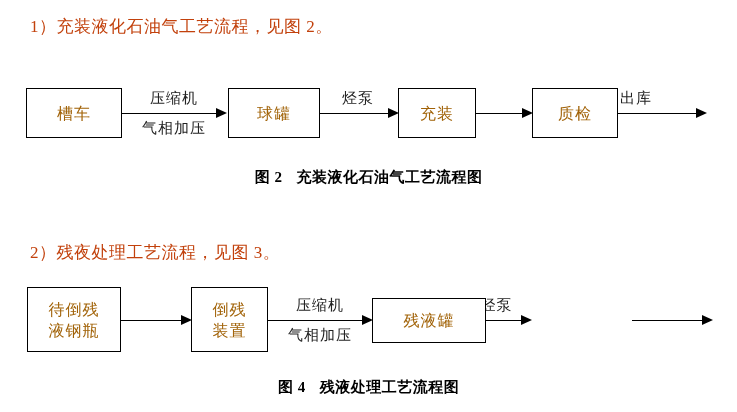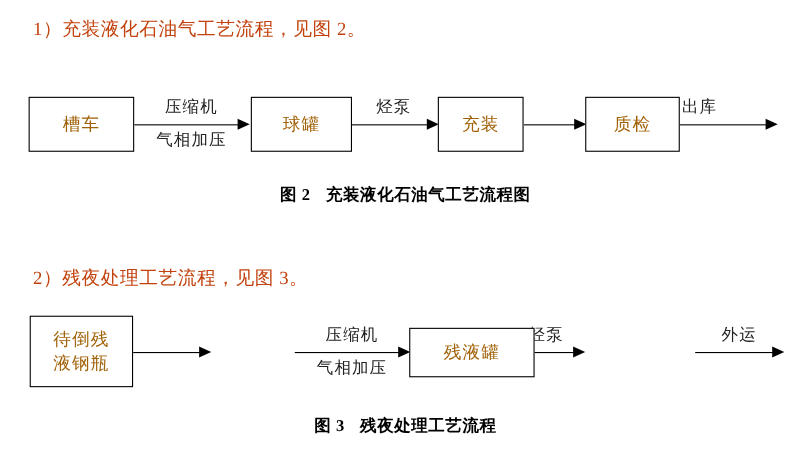--- a/index.html
+++ b/index.html
@@ -151,27 +151,30 @@
       <div class="arrowhead" style="left: 181px; top: 40px;"></div>
       <div class="conn" style="left: 268px; top: 45px; width: 95px;"></div>
       <div class="arrowhead" style="left: 362px; top: 40px;"></div>
       <div class="edge-label" style="left: 260px; width: 120px; top: 21px;">压缩机</div>
       <div class="edge-label" style="left: 260px; width: 120px; top: 51px;">气相加压</div>
       <div class="conn" style="left: 462px; top: 45px; width: 60px;"></div>
       <div class="arrowhead" style="left: 521px; top: 40px;"></div>
       <div class="edge-label" style="left: 436.5px; width: 120px; top: 21px;">烃泵</div>
       <div class="conn" style="left: 632px; top: 45px; width: 71px;"></div>
       <div class="arrowhead" style="left: 702px; top: 40px;"></div>
-      <div class="edge-label" style="left: 612px; width: 120px; top: 21px;">外运</div>
       <div class="node" style="left: 27px; top: 12px; width: 94px; height: 65px;">
         <span class="line2">待倒残</span>
         <span class="line2">液钢瓶</span>
+      </div>
+      <div class="node" style="left: 191px; top: 12px; width: 77px; height: 65px;">
+        <span class="line2">倒残</span>
+        <span class="line2">装置</span>
       </div>
       <div class="node" style="left: 372px; top: 23px; width: 114px; height: 45px;">
         <span class="line2">残液罐</span>
       </div>
     </div>
 
   <div class="caption" id="caption-3">
-    <span class="cap-num">图 3</span><span>残夜处理工艺流程</span>
+    <span class="cap-num">图 4</span><span>残液处理工艺流程图</span>
   </div>
 
 </div>
 
 </body></html>

